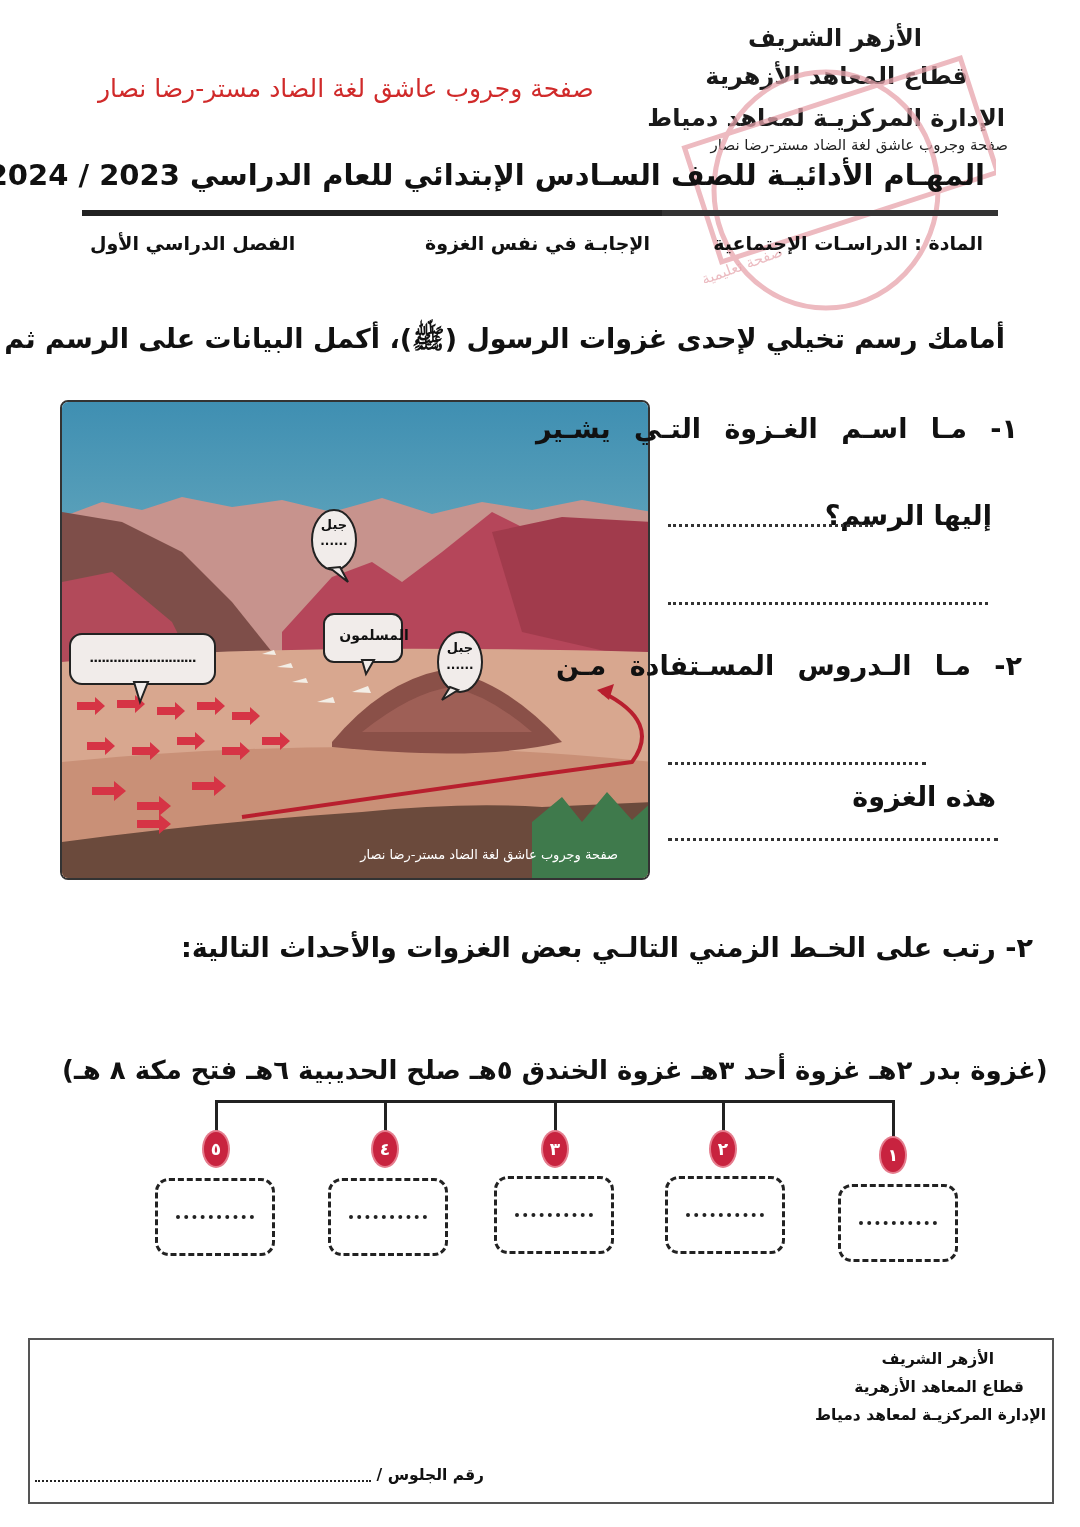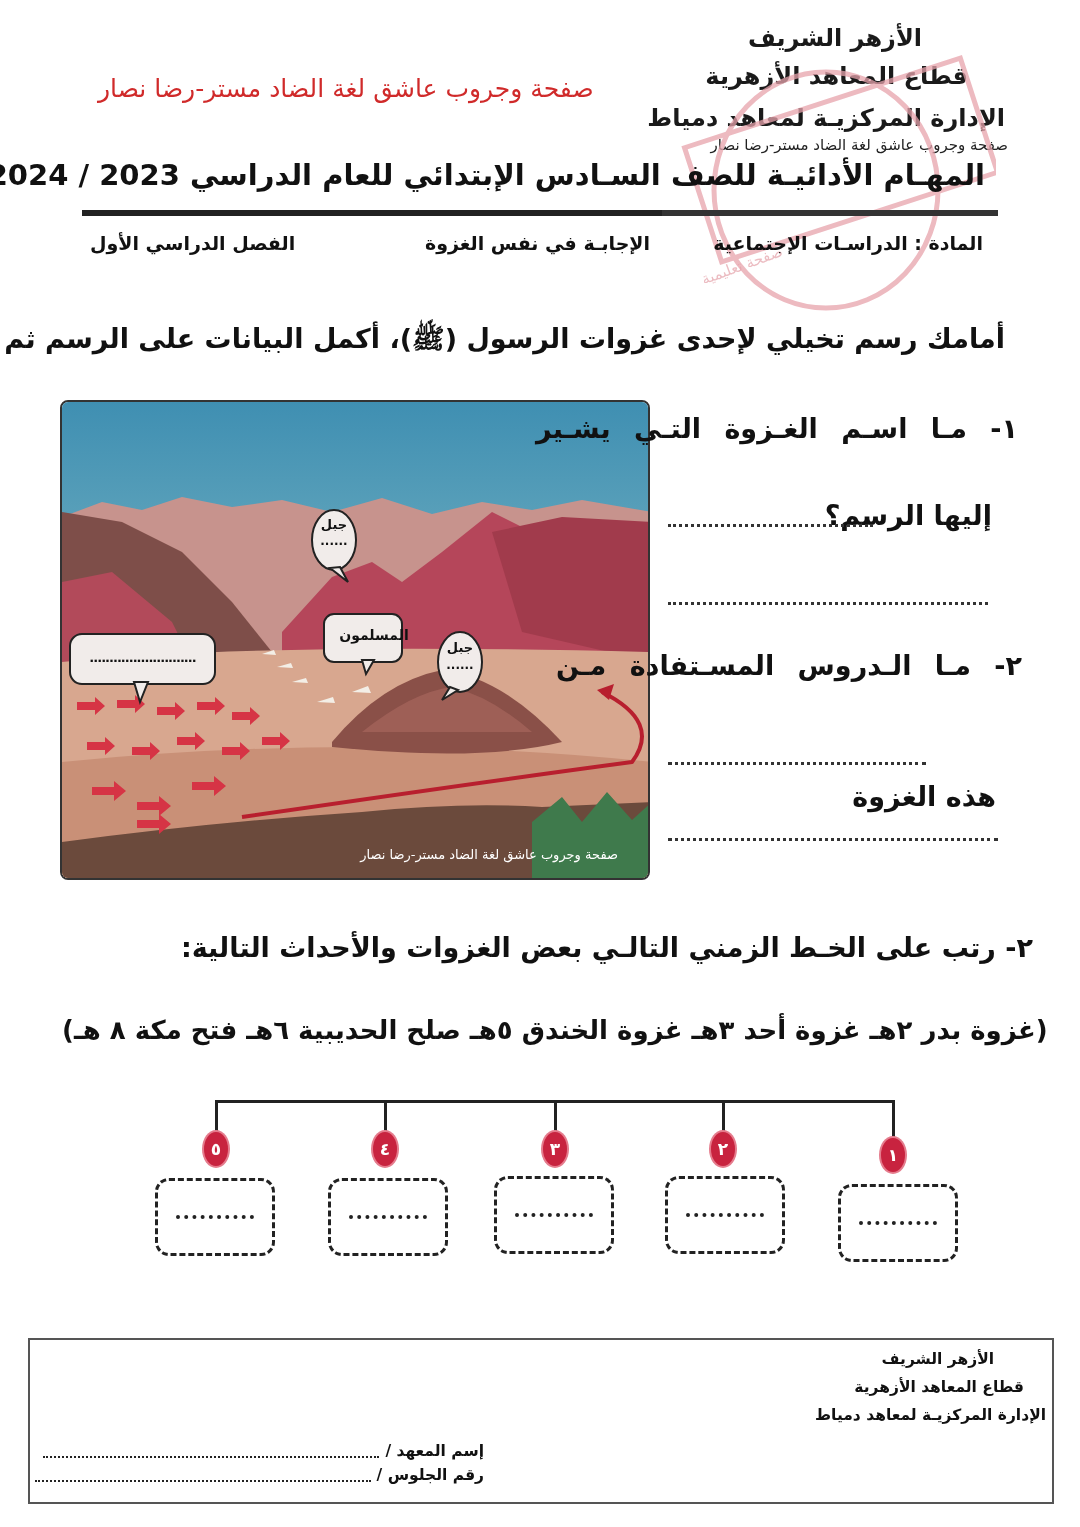--- a/index.html
+++ b/index.html
@@ -39,21 +39,21 @@
   .q1b { top: 500px; right: 88px; }
   .dots-l1 { position: absolute; top: 512px; left: 668px; width: 205px; border-bottom: 3px dotted #333; height: 12px; }
   .dots-l2 { position: absolute; top: 590px; left: 668px; width: 320px; border-bottom: 3px dotted #333; height: 12px; }
   .q2a { top: 650px; right: 58px; word-spacing: 14px; }
   .q2b { top: 733px; right: 84px; margin-top: 48px; }
   .dots-l3 { position: absolute; top: 750px; left: 668px; width: 258px; border-bottom: 3px dotted #333; height: 12px; }
   .dots-l4 { position: absolute; top: 826px; left: 668px; width: 330px; border-bottom: 3px dotted #333; height: 12px; }
 
   
   .q3-head { top: 932px; right: 47px; font-size: 27px; }
-  .q3-events { top: 1015px; left: 62px; font-size: 26px; font-weight: bold; }
+  .q3-events { top: 1055px; left: 62px; font-size: 26px; font-weight: bold; }
 
   .timeline { position: absolute; left: 150px; top: 1090px; width: 820px; height: 190px; }
   .tl-bar { position: absolute; top: 10px; left: 65px; width: 677px; height: 3px; background: #222; }
   .tl-stem { position: absolute; width: 3px; background: #222; }
   .tl-badge { position: absolute; width: 24px; height: 34px; border-radius: 50%; background: #c8233f; color: #fff; font-weight: bold; font-size: 17px; text-align: center; line-height: 34px; box-shadow: 0 0 0 2px #e57c8d; }
   .tl-box { position: absolute; width: 120px; height: 78px; border: 3px dashed #222; border-radius: 14px; box-sizing: border-box; }
   .tl-box-dots { position: absolute; left: 18px; right: 18px; top: 34px; border-bottom: 4px dotted #222; }
 
   
   .footer { position: absolute; left: 28px; top: 1338px; width: 1026px; height: 166px; border: 2px solid #555; box-sizing: border-box; }
@@ -217,19 +217,16 @@
   <div class="tl-box" style="left:688px;top:94px;">
       <div class="tl-box-dots"></div>
     </div>
 </div>
 
 <div class="footer">
   <div class="ft ft1">الأزهر الشريف</div>
   <div class="ft ft2">قطاع المعاهد الأزهرية</div>
   <div class="ft ft3">الإدارة المركزيـة لمعاهد دمياط</div>
 
-  <div class="ft ft6">
-    <span>إسم المعهد /</span><span class="ft-dots" style="width:336px;"></span>
-  </div>
   <div class="ft ft7">
     <span>رقم الجلوس /</span><span class="ft-dots" style="width:336px;"></span>
   </div>
 </div>
 
 </body></html>

